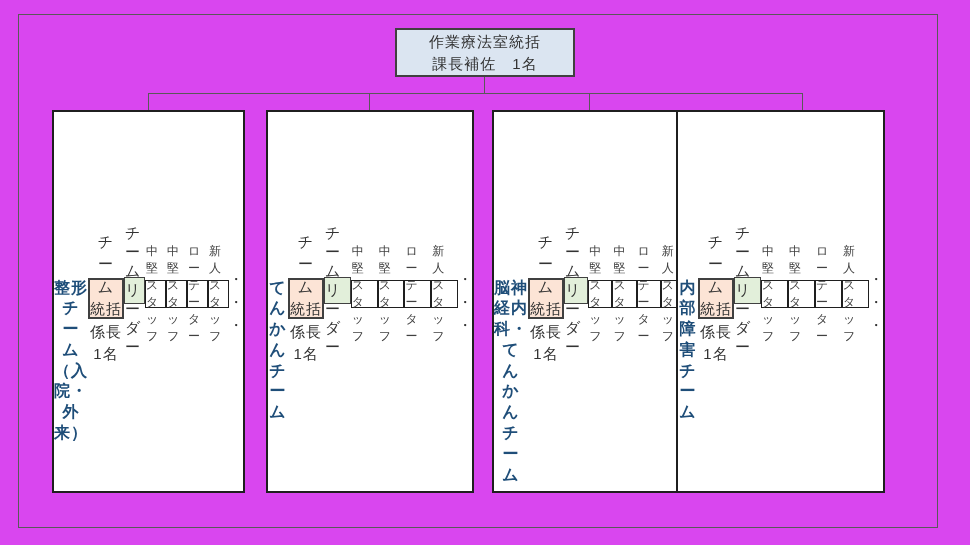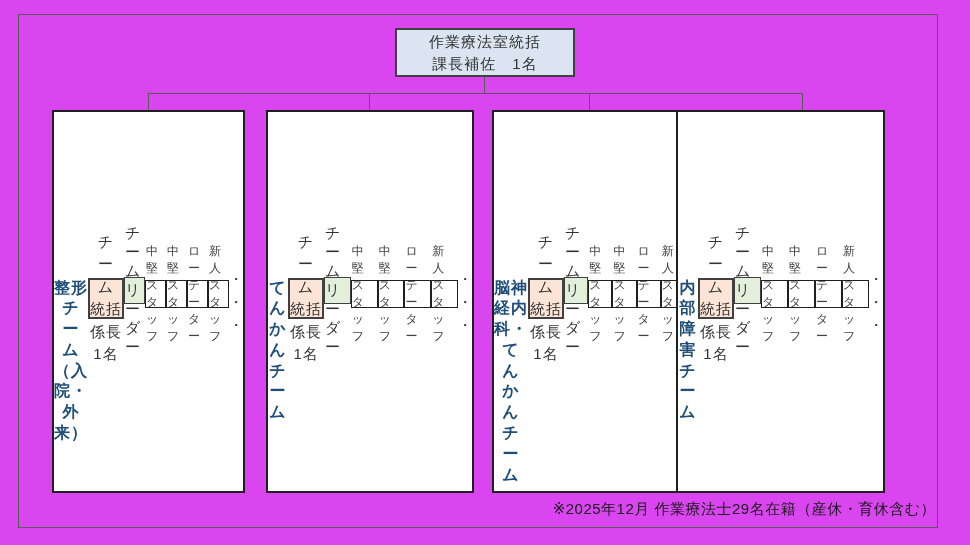--- a/index.html
+++ b/index.html
@@ -213,15 +213,14 @@
     <div class="staff-box">中堅スタッフ</div>
     <div class="staff-box">ローテーター</div>
     <div class="staff-box">新人スタッフ</div>
     <div class="dots">
       <div class="dot">・</div>
       <div class="dot">・</div>
       <div class="dot">・</div>
     </div>
   </div>
 
-  <div class="footnote">※2025年12月 作業療法士29名在籍（産休・育休含む）</div>
 
 </div>
 
 </body></html>

